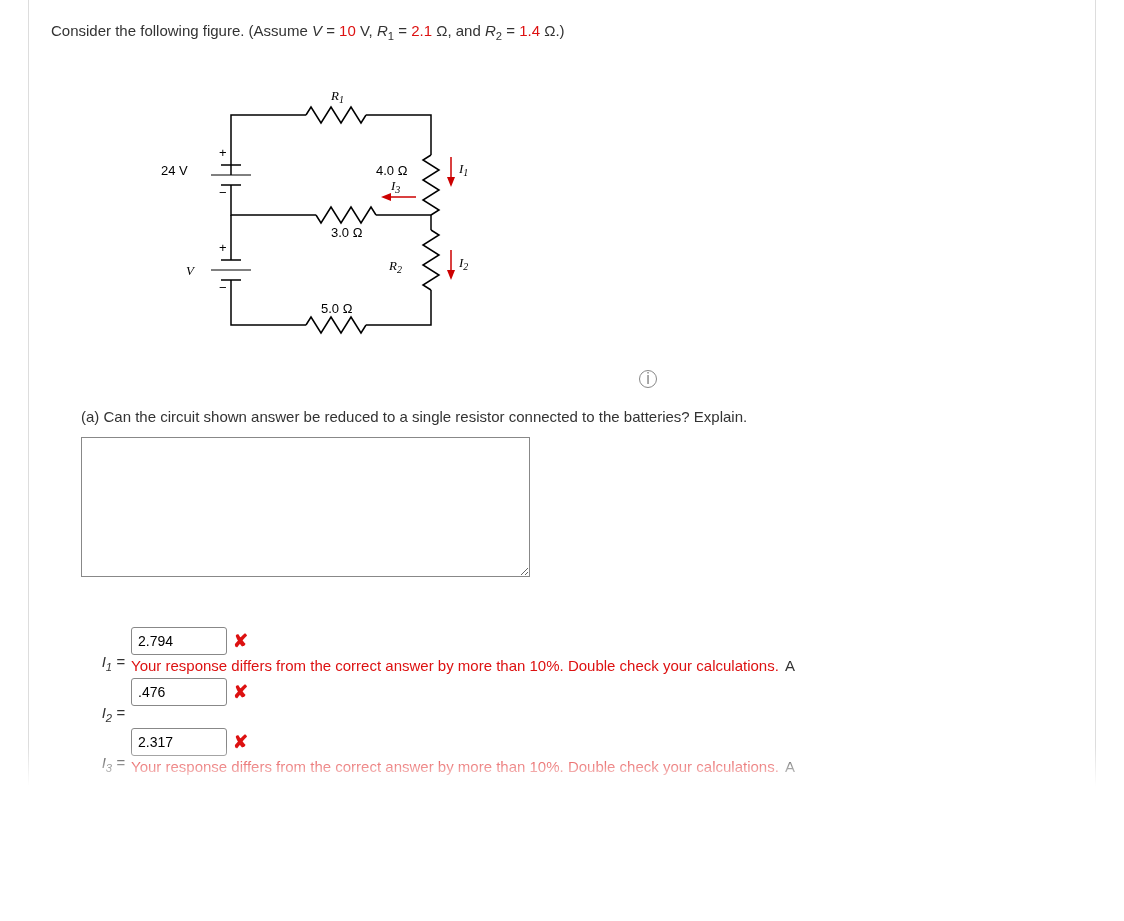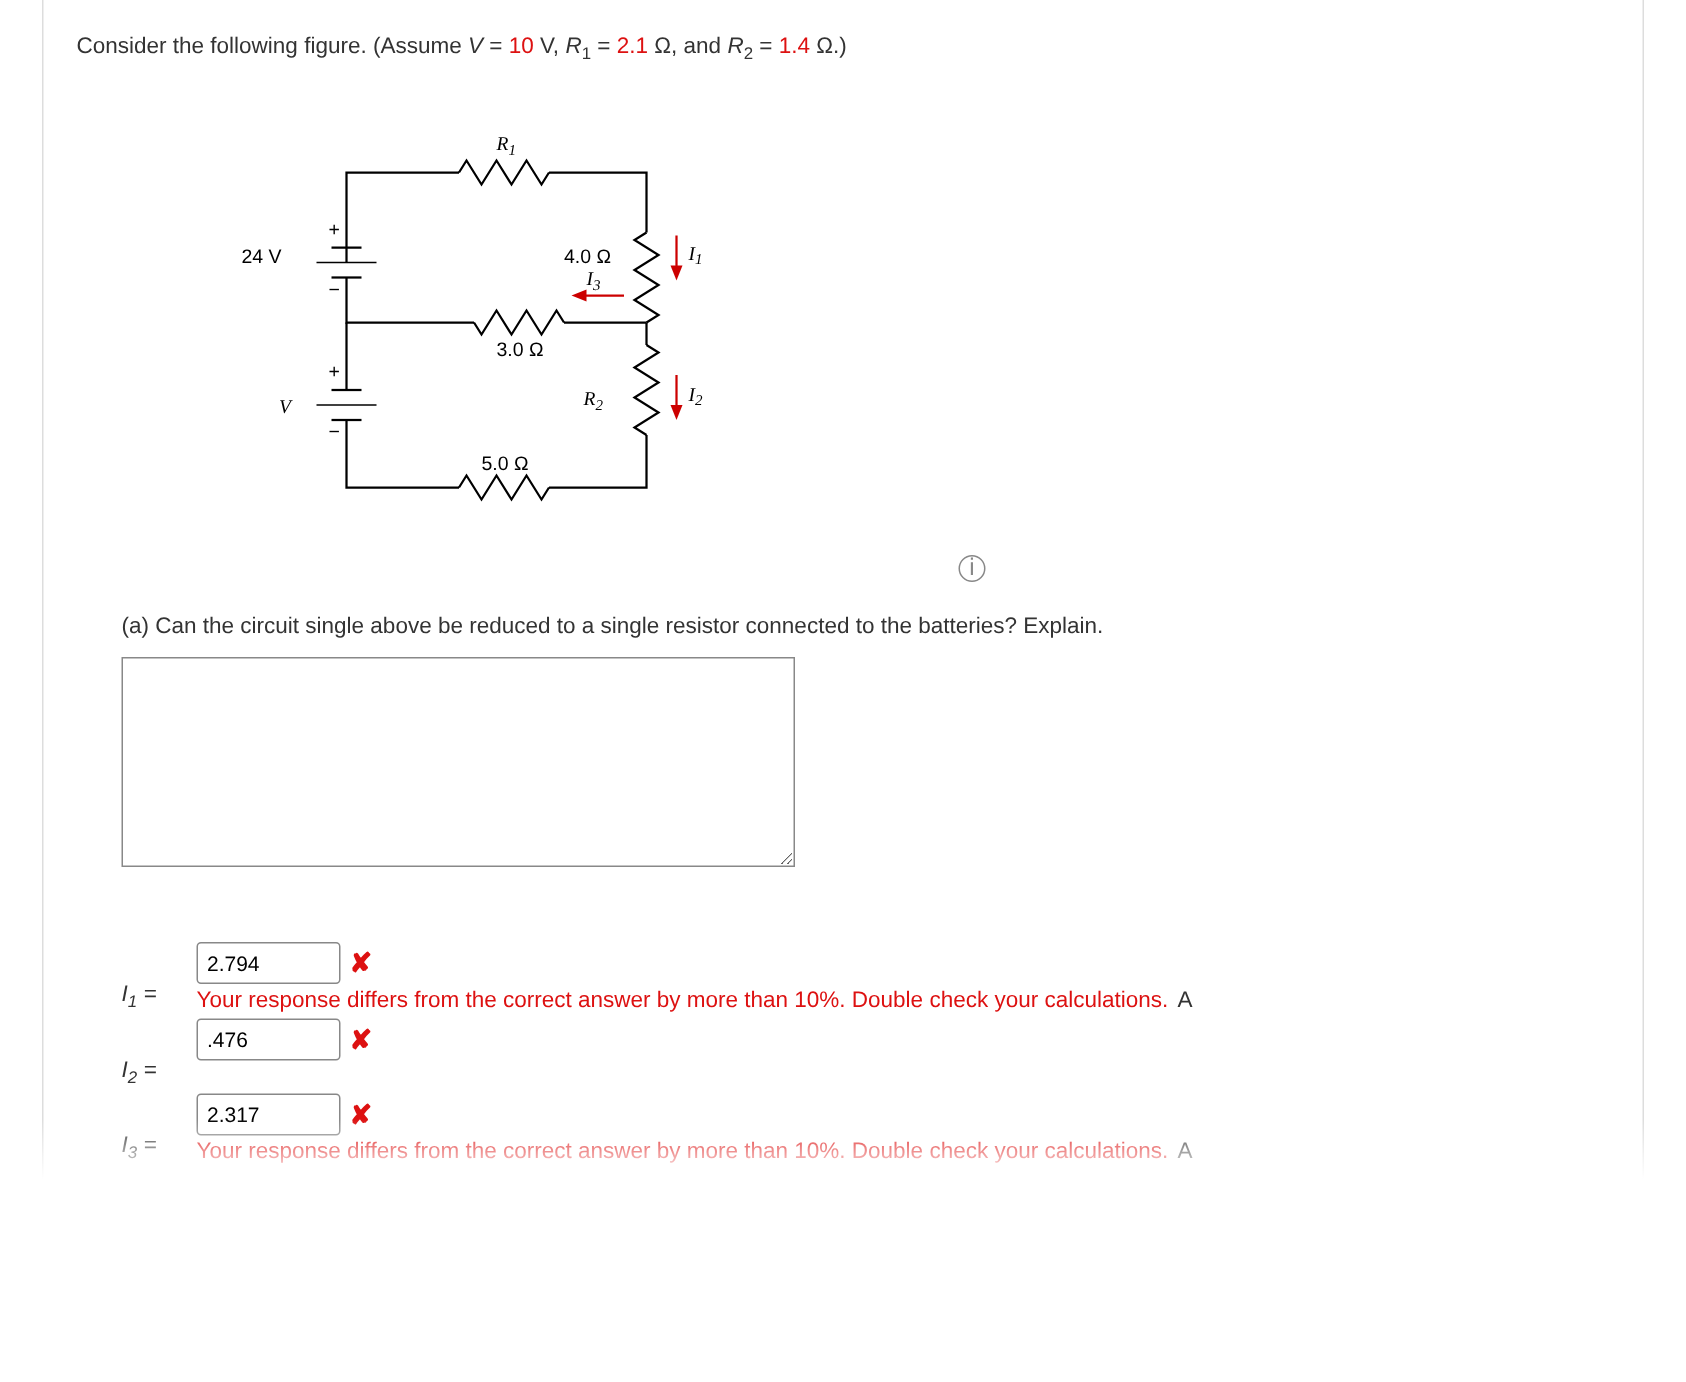--- a/index.html
+++ b/index.html
@@ -71,20 +71,21 @@
   
   .ans-row {
     display: flex;
     align-items: flex-start;
     margin-bottom: 4px;
   }
   .ans-label {
     width: 44px;
     padding-top: 26px;
     font-style: italic;
+    text-align: right;
     padding-right: 6px;
   }
   .ans-body {
     display: flex;
     flex-direction: column;
   }
   .input-line {
     display: flex;
     align-items: center;
     gap: 6px;
@@ -206,21 +207,21 @@
           <text x="180" y="162" font-family="Arial">3.0 Ω</text>
           <text x="238" y="195" font-style="italic"><tspan>R</tspan><tspan font-size="10" dy="3">2</tspan></text>
           <text x="308" y="192" font-style="italic"><tspan>I</tspan><tspan font-size="10" dy="3">2</tspan></text>
           <text x="170" y="238" font-family="Arial">5.0 Ω</text>
         </g>
       </svg>
       <span class="info-icon" style="left:610px; top:370px;">i</span>
     </div>
 
     <div class="part">
-      <div class="part-label">(a) Can the circuit single above be reduced to a single resistor connected to the batteries? Explain.</div>
+      <div class="part-label">(a) Can the circuit shown answer be reduced to a single resistor connected to the batteries? Explain.</div>
       <div class="answer-box-area">
         <textarea class="free-response" style=""></textarea>
       </div>
     </div>
 
     <div class="part" style="margin-top:50px;">
 
       <div class="ans-row" style="margin-top:8px;">
         <div class="ans-label"><i>I</i><sub>1</sub><span> = </span></div>
         <div class="ans-body">

